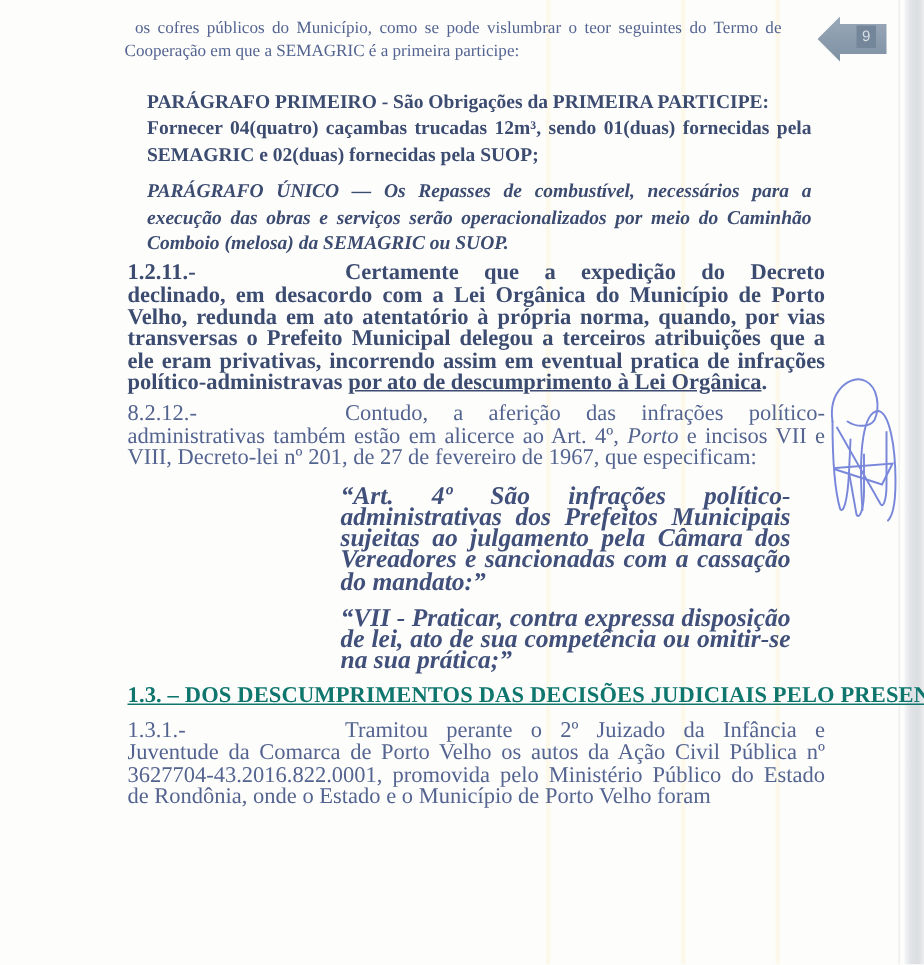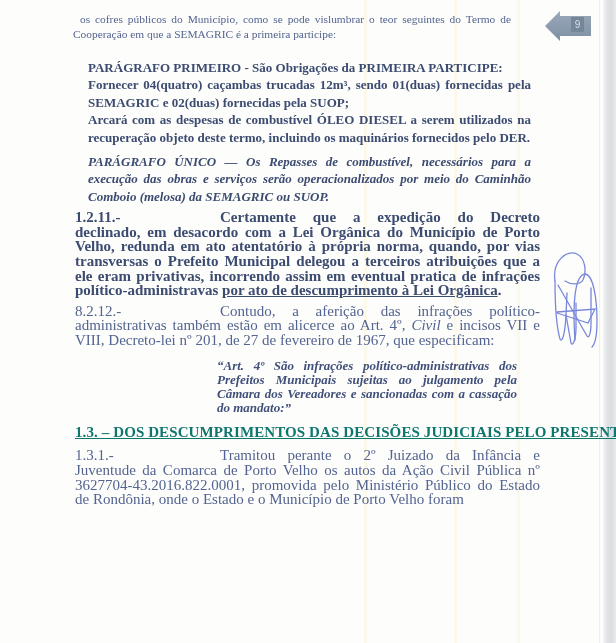--- a/index.html
+++ b/index.html
@@ -23,21 +23,21 @@
   .marker-num{
     position:absolute;left:26px;top:6px;width:13px;height:15px;
     background:#74869a;color:#d9dfe6;font-size:10px;line-height:15px;
     text-align:center;font-family:"Liberation Sans","DejaVu Sans",sans-serif;
   }
 
   
   .signature{position:absolute;left:543px;top:243px;width:76px;height:115px;}
 
   .content{
-    position:absolute;left:75px;top:12px;width:465px;
+    position:absolute;left:85px;top:12px;width:465px;
     color:#546490;
   }
   p{margin:0;}
   .intro{
     font-size:11.4px;line-height:15px;text-align:justify;
     margin-left:-2px;width:438px;text-indent:7px;margin-bottom:17px;
   }
   .bold-block{
     margin-left:13px;margin-right:9px;
     font-weight:bold;color:#3c4b70;
@@ -48,21 +48,21 @@
   .num-para{
     font-size:15px;line-height:14.6px;text-align:justify;
   }
   .num-para .num{display:inline-block;width:145px;}
   .p1211{font-weight:bold;color:#3c4b70;margin-top:0;}
   .p1212{margin-top:6px;}
   .ul{text-decoration:underline;}
   .quotes{margin-left:142px;width:300px;margin-top:11px;}
   .quote{
     font-weight:bold;font-style:italic;color:#41507a;
-    font-size:13px;line-height:14.2px;text-align:justify;
+    font-size:17px;line-height:14.2px;text-align:justify;
     margin-bottom:10px;
   }
   .quote:last-child{margin-bottom:0;}
   .p1213{margin-top:12px;}
   .section-heading{
     margin:9px 0 0 0;font-weight:bold;color:#0f766e;
     font-size:15px;line-height:16px;letter-spacing:0.1px;
     text-decoration:underline;white-space:nowrap;
   }
   .p131{margin-top:8px;}
@@ -107,37 +107,37 @@
     </svg>
   </div>
 
   <div class="content">
 
     <p class="intro">os cofres públicos do Município, como se pode vislumbrar o teor seguintes do Termo de Cooperação em que a SEMAGRIC é a primeira participe:</p>
 
     <div class="bold-block pp">
       <p>PARÁGRAFO PRIMEIRO - São Obrigações da PRIMEIRA PARTICIPE:</p>
       <p>Fornecer 04(quatro) caçambas trucadas 12m³, sendo 01(duas) fornecidas pela SEMAGRIC e 02(duas) fornecidas pela SUOP;</p>
-      <p>Arcará com as despesas de combustível ÓLEO DIESEL a serem utilizados na recuperação objeto deste termo, incluindo os maquinários fornecidos pelo DER.</p>
     </div>
 
     <div class="bold-block pu">
       <p>PARÁGRAFO ÚNICO — Os Repasses de combustível, necessários para a execução das obras e serviços serão operacionalizados por meio do Caminhão Comboio (melosa) da SEMAGRIC ou SUOP.</p>
     </div>
 
     <p class="num-para p1211">
       <span class="num">1.2.11.-</span><span>Certamente que a expedição do Decreto declinado, em desacordo com a Lei Orgânica do Município de Porto Velho, redunda em ato atentatório à própria norma, quando, por vias transversas o Prefeito Municipal delegou a terceiros atribuições que a ele eram privativas, incorrendo assim em eventual pratica de infrações político-administravas </span><span class="ul">por ato de descumprimento à Lei Orgânica</span><span>.</span>
     </p>
 
     <p class="num-para p1212">
-      <span class="num">8.2.12.-</span><span>Contudo, a aferição das infrações político-administrativas também estão em alicerce ao Art. 4º, </span><em>Civil</em><span> e incisos VII e VIII, Decreto-lei nº 201, de 27 de fevereiro de 1967, que especificam:</span>
+      <span class="num">8.2.12.-</span><span>Contudo, a aferição das infrações político-administrativas também estão em alicerce ao Art. 4º, </span><em>Porto</em><span> e incisos VII e VIII, Decreto-lei nº 201, de 27 de fevereiro de 1967, que especificam:</span>
     </p>
 
     <div class="quotes">
       <p class="quote">“Art. 4º São infrações político-administrativas dos Prefeitos Municipais sujeitas ao julgamento pela Câmara dos Vereadores e sancionadas com a cassação do mandato:”</p>
+      <p class="quote">“VII - Praticar, contra expressa disposição de lei, ato de sua competência ou omitir-se na sua prática;”</p>
     </div>
 
 
     <p class="section-heading">1.3. – DOS DESCUMPRIMENTOS DAS DECISÕES JUDICIAIS PELO PRESENTADO</p>
 
     <p class="num-para p131">
       <span class="num">1.3.1.-</span><span>Tramitou perante o 2º Juizado da Infância e Juventude da Comarca de Porto Velho os autos da Ação Civil Pública nº 3627704-43.2016.822.0001, promovida pelo Ministério Público do Estado de Rondônia, onde o Estado e o Município de Porto Velho foram</span>
     </p>
 
   </div>

